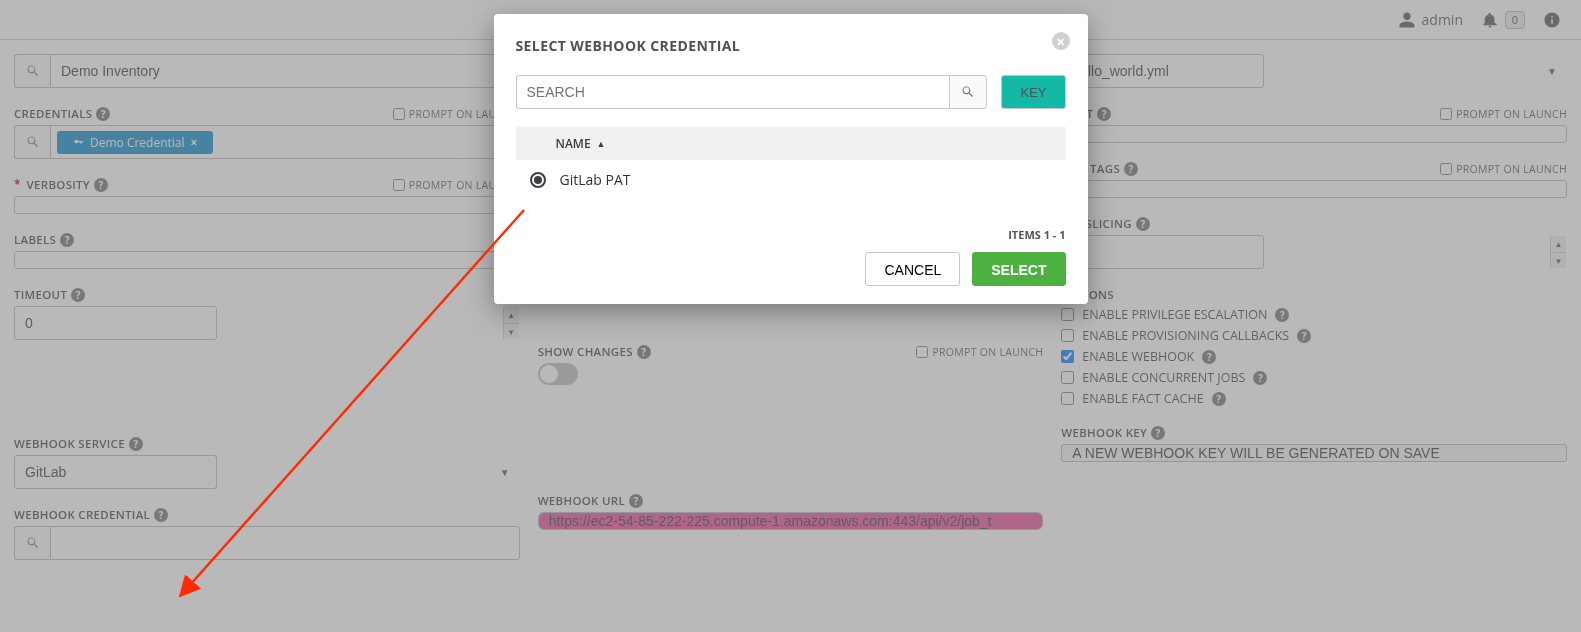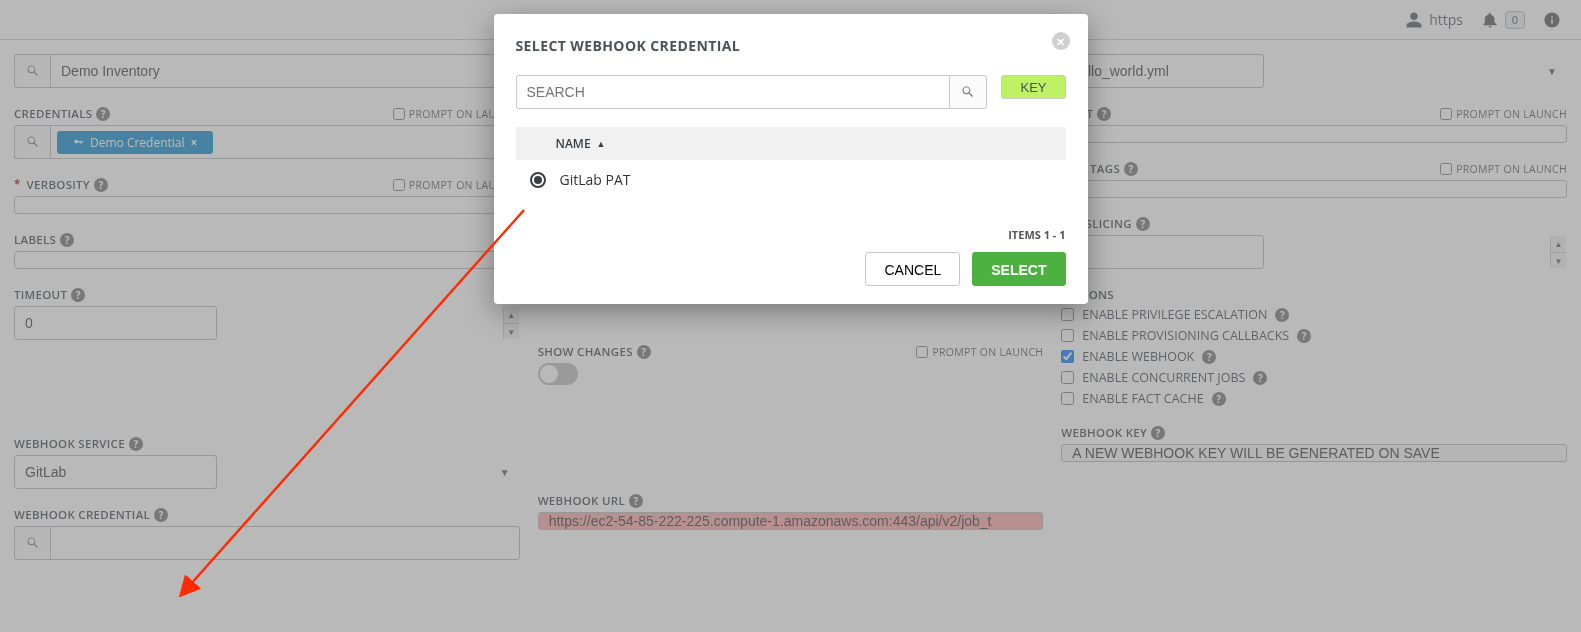--- a/index.html
+++ b/index.html
@@ -142,22 +142,22 @@
     flex:1; height:34px; border:1px solid #c8c8c8; border-right:none;
     border-top-left-radius:3px;border-bottom-left-radius:3px;
     padding:0 10px; font-size:14px; color:#555;
   }
   .modal-search-btn {
     width:38px; height:34px; border:1px solid #c8c8c8;
     border-top-right-radius:3px; border-bottom-right-radius:3px;
     background:#fafafa; display:flex;align-items:center;justify-content:center;color:#707070;
   }
   .key-btn {
-    height:24px; padding:0 18px; border:1px solid #c8c8c8; border-radius:3px;
-    background:#bef264; font-size:13px; color:#4d5258;
+    height:34px; padding:0 18px; border:1px solid #c8c8c8; border-radius:3px;
+    background:#14b8a6; font-size:13px; color:#4d5258;
   }
   .modal-table-head {
     margin-top:18px; background:#f1f1f1; padding:8px 40px;
     display:flex; align-items:center; gap:6px;
     font-size:12px; font-weight:600; color:#393f44; text-transform:uppercase;
   }
   .sort-icon { font-size:9px; }
   .modal-row {
     padding:10px 14px; display:flex; align-items:center; gap:14px;
     font-size:14px; color:#333;
@@ -178,21 +178,21 @@
   }
 </style>
 </head>
 <body>
 
 <div class="topbar">
   <div class="user-link">
     <svg class="icon-lg" viewBox="0 0 24 24">
         <path d="M12 12c2.7 0 5-2.3 5-5s-2.3-5-5-5-5 2.3-5 5 2.3 5 5 5zm0 2c-3.3 0-10 1.7-10 5v3h20v-3c0-3.3-6.7-5-10-5z"></path>
       </svg>
-    <span>https</span>
+    <span>admin</span>
   </div>
   <div class="notif">
     <svg class="icon-lg" viewBox="0 0 24 24">
         <path d="M12 22c1.1 0 2-.9 2-2h-4c0 1.1.9 2 2 2zm6-6V11c0-3.1-2.1-5.6-5-6.3V4c0-.8-.7-1.5-1.5-1.5S10 3.2 10 4v.7c-2.9.7-5 3.2-5 6.3v5l-2 2v1h18v-1l-2-2z"></path>
       </svg>
     <span class="badge">0</span>
   </div>
   <svg class="icon-lg" viewBox="0 0 24 24">
       <path d="M12 2C6.5 2 2 6.5 2 12s4.5 10 10 10 10-4.5 10-10S17.5 2 12 2zm1 15h-2v-6h2v6zm0-8h-2V7h2v2z"></path>
     </svg>
@@ -335,21 +335,21 @@
 
     <div style="height:72px"></div>
 
     <div class="field-block">
       <div class="label-row">
           <span class="lbl">
             <span>WEBHOOK URL</span>
       <span class="help">?</span>
           </span>
         </div>
-      <input class="input" style="background: #fca5a5;" readonly="" value="https://ec2-54-85-222-225.compute-1.amazonaws.com:443/api/v2/job_t">
+      <input class="input" style="background: #ec4899; border-radius: 6px;" readonly="" value="https://ec2-54-85-222-225.compute-1.amazonaws.com:443/api/v2/job_t">
     </div>
   </div>
 
   <div class="col">
 
     <div class="field-block">
       <div class="select-wrap">
         <input class="input" readonly="" value="hello_world.yml" style="">
         <span class="chevron">▼</span>
       </div>

